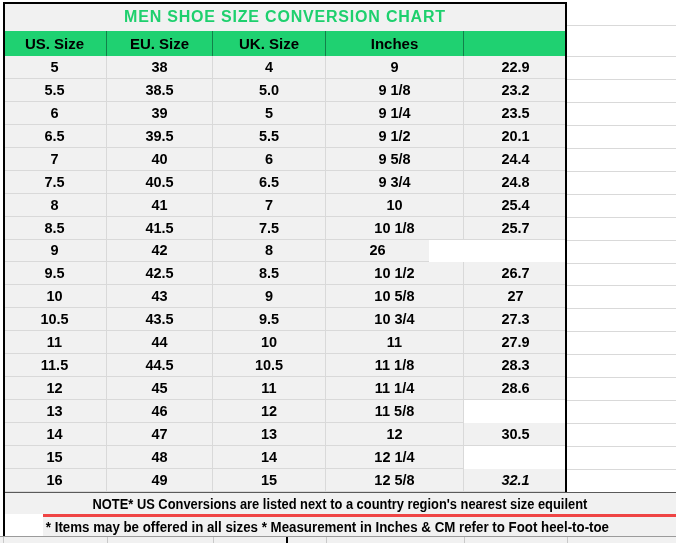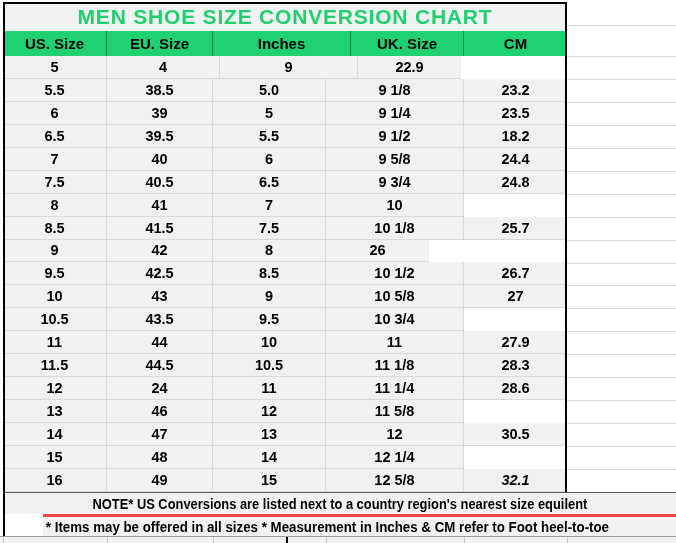--- a/index.html
+++ b/index.html
@@ -4,21 +4,21 @@
 <style>
   html,body{margin:0;padding:0;background:#fff;}
   #sheet{
     position:relative;width:676px;height:543px;background:#fff;overflow:hidden;
     font-family:"Liberation Sans",sans-serif;font-weight:bold;color:#000;
   }
   .title-row{
     position:absolute;left:3px;top:2px;width:564px;height:29px;
     background:var(--cell-bg,#F1F1F1);
     display:flex;align-items:center;justify-content:center;
-    color:var(--title-green,#1ED06E);font-size:21px;letter-spacing:0.8px;
+    color:var(--title-green,#1ED06E);font-size:16px;letter-spacing:0.8px;
   }
   .header-row{
     position:absolute;left:3px;top:31px;width:564px;height:25px;display:flex;
     background:var(--header-green,#1FD171);
   }
   .header-cell{
     box-sizing:border-box;display:flex;align-items:center;justify-content:center;
     font-size:15px;color:#000;height:100%;
   }
   #dataRows{position:absolute;left:3px;top:56px;width:564px;}
@@ -78,28 +78,28 @@
       <div class="rline" style="top: 490px;"></div>
     </div>
 
   <div class="title-row">
     <span>MEN SHOE SIZE CONVERSION CHART</span>
   </div>
 
   <div class="header-row" id="headerRow">
       <div class="header-cell" style="width: 104px; border-right: 1px solid rgb(18, 129, 74);">US. Size</div>
       <div class="header-cell" style="width: 106px; border-right: 1px solid rgb(18, 129, 74);">EU. Size</div>
+      <div class="header-cell" style="width: 113px; border-right: 1px solid rgb(18, 129, 74);">UK. Size</div>
       <div class="header-cell" style="width: 138px; border-right: 1px solid rgb(18, 129, 74);">Inches</div>
-      <div class="header-cell" style="width: 113px; border-right: 1px solid rgb(18, 129, 74);">UK. Size</div>
-      <div class="header-cell" style="width: 103px; border-right: none;">CM</div>
     </div>
 
   <div id="dataRows">
       <div class="data-row" style="height: 22.9474px;">
         <div class="cell" style="width: 104px;">5</div>
+        <div class="cell" style="width: 106px;">38</div>
         <div class="cell" style="width: 113px;">4</div>
         <div class="cell" style="width: 138px;">9</div>
         <div class="cell" style="width: 103px; border-right: none;">22.9</div>
       </div>
       <div class="data-row" style="height: 22.9474px;">
         <div class="cell" style="width: 104px;">5.5</div>
         <div class="cell" style="width: 106px;">38.5</div>
         <div class="cell" style="width: 113px;">5.0</div>
         <div class="cell" style="width: 138px;">9 1/8</div>
         <div class="cell" style="width: 103px; border-right: none;">23.2</div>
@@ -109,41 +109,42 @@
         <div class="cell" style="width: 106px;">39</div>
         <div class="cell" style="width: 113px;">5</div>
         <div class="cell" style="width: 138px;">9 1/4</div>
         <div class="cell" style="width: 103px; border-right: none;">23.5</div>
       </div>
       <div class="data-row" style="height: 22.9474px;">
         <div class="cell" style="width: 104px;">6.5</div>
         <div class="cell" style="width: 106px;">39.5</div>
         <div class="cell" style="width: 113px;">5.5</div>
         <div class="cell" style="width: 138px;">9 1/2</div>
-        <div class="cell" style="width: 103px; border-right: none;">18.2</div>
+        <div class="cell" style="width: 103px; border-right: none;">20.1</div>
       </div>
       <div class="data-row" style="height: 22.9474px;">
         <div class="cell" style="width: 104px;">7</div>
         <div class="cell" style="width: 106px;">40</div>
         <div class="cell" style="width: 113px;">6</div>
         <div class="cell" style="width: 138px;">9 5/8</div>
         <div class="cell" style="width: 103px; border-right: none;">24.4</div>
       </div>
       <div class="data-row" style="height: 22.9474px;">
         <div class="cell" style="width: 104px;">7.5</div>
         <div class="cell" style="width: 106px;">40.5</div>
         <div class="cell" style="width: 113px;">6.5</div>
         <div class="cell" style="width: 138px;">9 3/4</div>
         <div class="cell" style="width: 103px; border-right: none;">24.8</div>
       </div>
       <div class="data-row" style="height: 22.9474px;">
         <div class="cell" style="width: 104px;">8</div>
         <div class="cell" style="width: 106px;">41</div>
         <div class="cell" style="width: 113px;">7</div>
         <div class="cell" style="width: 138px;">10</div>
+        <div class="cell" style="width: 103px; border-right: none;">25.4</div>
       </div>
       <div class="data-row" style="height: 22.9474px;">
         <div class="cell" style="width: 104px;">8.5</div>
         <div class="cell" style="width: 106px;">41.5</div>
         <div class="cell" style="width: 113px;">7.5</div>
         <div class="cell" style="width: 138px;">10 1/8</div>
         <div class="cell" style="width: 103px; border-right: none;">25.7</div>
       </div>
       <div class="data-row" style="height: 22.9474px;">
         <div class="cell" style="width: 104px;">9</div>
@@ -163,38 +164,39 @@
         <div class="cell" style="width: 106px; text-align: center;">43</div>
         <div class="cell" style="width: 113px;">9</div>
         <div class="cell" style="width: 138px;">10 5/8</div>
         <div class="cell" style="width: 103px; border-right: none;">27</div>
       </div>
       <div class="data-row" style="height: 22.9474px;">
         <div class="cell" style="width: 104px;">10.5</div>
         <div class="cell" style="width: 106px;">43.5</div>
         <div class="cell" style="width: 113px;">9.5</div>
         <div class="cell" style="width: 138px;">10 3/4</div>
+        <div class="cell" style="width: 103px; border-right: none;">27.3</div>
       </div>
       <div class="data-row" style="height: 22.9474px;">
         <div class="cell" style="width: 104px;">11</div>
         <div class="cell" style="width: 106px;">44</div>
         <div class="cell" style="width: 113px;">10</div>
         <div class="cell" style="width: 138px;">11</div>
         <div class="cell" style="width: 103px; border-right: none;">27.9</div>
       </div>
       <div class="data-row" style="height: 22.9474px;">
         <div class="cell" style="width: 104px;">11.5</div>
         <div class="cell" style="width: 106px;">44.5</div>
         <div class="cell" style="width: 113px;">10.5</div>
         <div class="cell" style="width: 138px;">11 1/8</div>
         <div class="cell" style="width: 103px; border-right: none;">28.3</div>
       </div>
       <div class="data-row" style="height: 22.9474px;">
         <div class="cell" style="width: 104px;">12</div>
-        <div class="cell" style="width: 106px;">24</div>
+        <div class="cell" style="width: 106px;">45</div>
         <div class="cell" style="width: 113px;">11</div>
         <div class="cell" style="width: 138px;">11 1/4</div>
         <div class="cell" style="width: 103px; border-right: none;">28.6</div>
       </div>
       <div class="data-row" style="height: 22.9474px;">
         <div class="cell" style="width: 104px;">13</div>
         <div class="cell" style="width: 106px;">46</div>
         <div class="cell" style="width: 113px;">12</div>
         <div class="cell" style="width: 138px;">11 5/8</div>
       </div>

